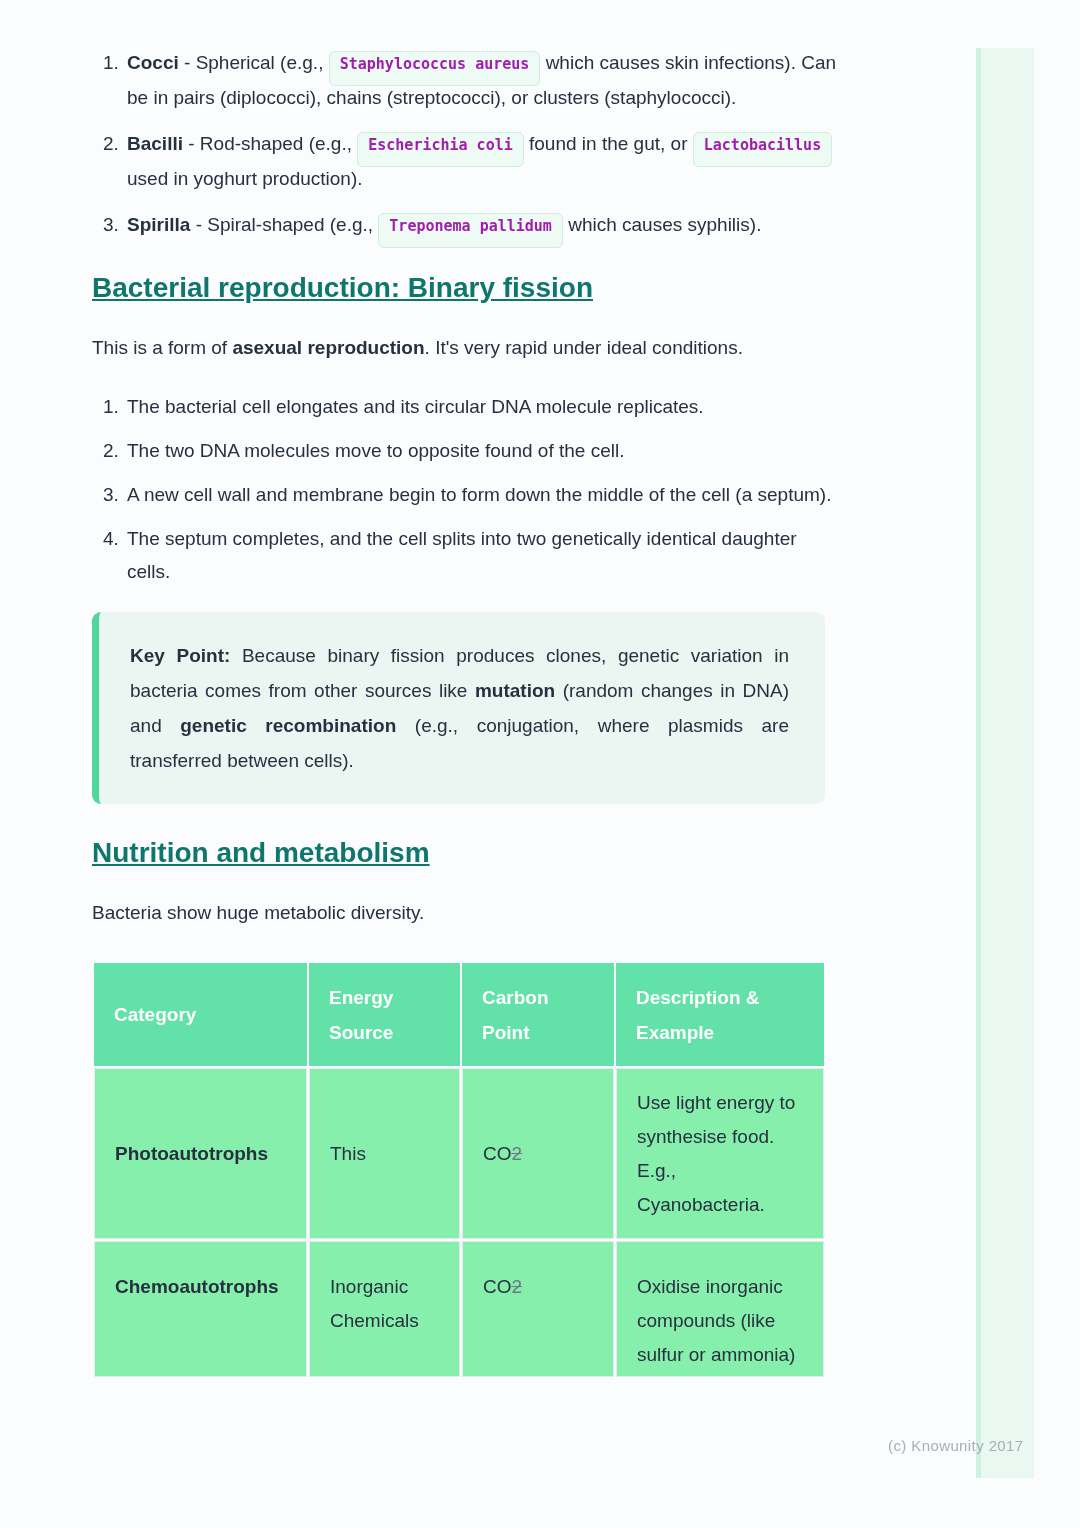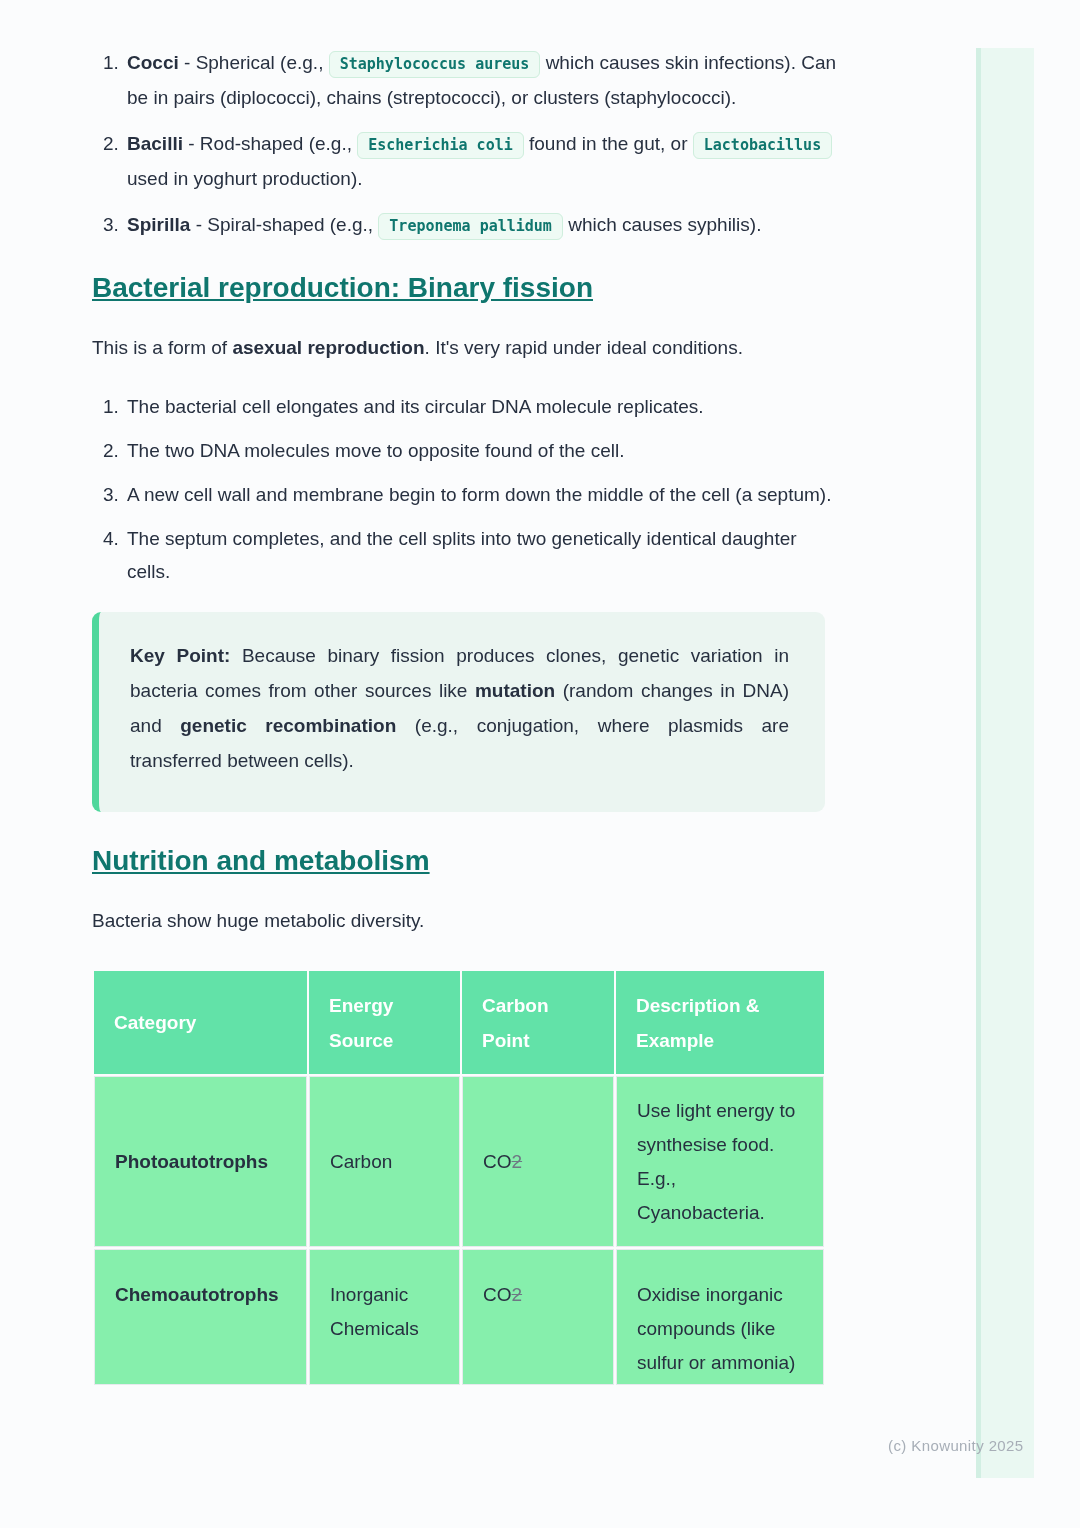--- a/index.html
+++ b/index.html
@@ -34,46 +34,46 @@
     font-size: 19px;
     line-height: 33px;
   }
   ol { padding-left: 32px; list-style: decimal; }
   ol li { margin-bottom: 13px; padding-left: 3px; }
   b { font-weight: bold; }
   code.badge {
     font-family: "DejaVu Sans Mono", monospace;
     font-size: 15px;
     font-weight: bold;
-    color: #0f766e;
+    color: #a21caf;
     background: #eefaf4;
     border: 1px solid #cfeedd;
     border-radius: 6px;
-    padding: 3px 10px 4px 10px;
+    padding: 3px 10px 12px 10px;
     white-space: nowrap;
   }
   h2.section-heading {
     margin-top: 30px;
     font-size: 28px;
     line-height: 30px;
     font-weight: bold;
     color: #0f766e;
     text-decoration: underline;
   }
   h2.nutrition-heading { margin-top: 34px; }
   p.para { margin-top: 28px; }
   ol.steps-list { margin-top: 26px; }
   ol.steps-list li { margin-bottom: 11px; }
   .callout {
     margin-top: 24px;
     width: 733px;
     background: #ebf5f1;
     border-left: 7px solid #4fd79c;
     border-radius: 9px;
-    padding: 26px 36px 34px 31px;
+    padding: 26px 36px 26px 31px;
     line-height: 35px;
     text-align: justify;
   }
   table.nutrition-table {
     margin-top: 32px;
     width: 732px;
     border-collapse: separate;
     border-spacing: 2px;
     table-layout: fixed;
   }
@@ -149,28 +149,28 @@
     </colgroup>
     <tbody>
         <tr class="header-row">
       <th>Category</th>
       <th>Energy Source</th>
       <th>Carbon Point</th>
       <th>Description &amp; Example</th>
     </tr>
     <tr class="row-1">
       <td class="cat-cell">Photoautotrophs</td>
-      <td>Carbon</td>
+      <td>This</td>
       <td><span>CO</span><span class="struck">2</span></td>
       <td>Use light energy to synthesise food. E.g., Cyanobacteria.</td>
     </tr>
     <tr class="row-2">
       <td class="cat-cell">Chemoautotrophs</td>
       <td>Inorganic Chemicals</td>
       <td><span>CO</span><span class="struck">2</span></td>
       <td>Oxidise inorganic compounds (like sulfur or ammonia)</td>
     </tr>
   </tbody>
     </table>
 
 </div>
 
-<div class="footer-credit">(c) Knowunity 2025</div>
+<div class="footer-credit">(c) Knowunity 2017</div>
 
 </body></html>

